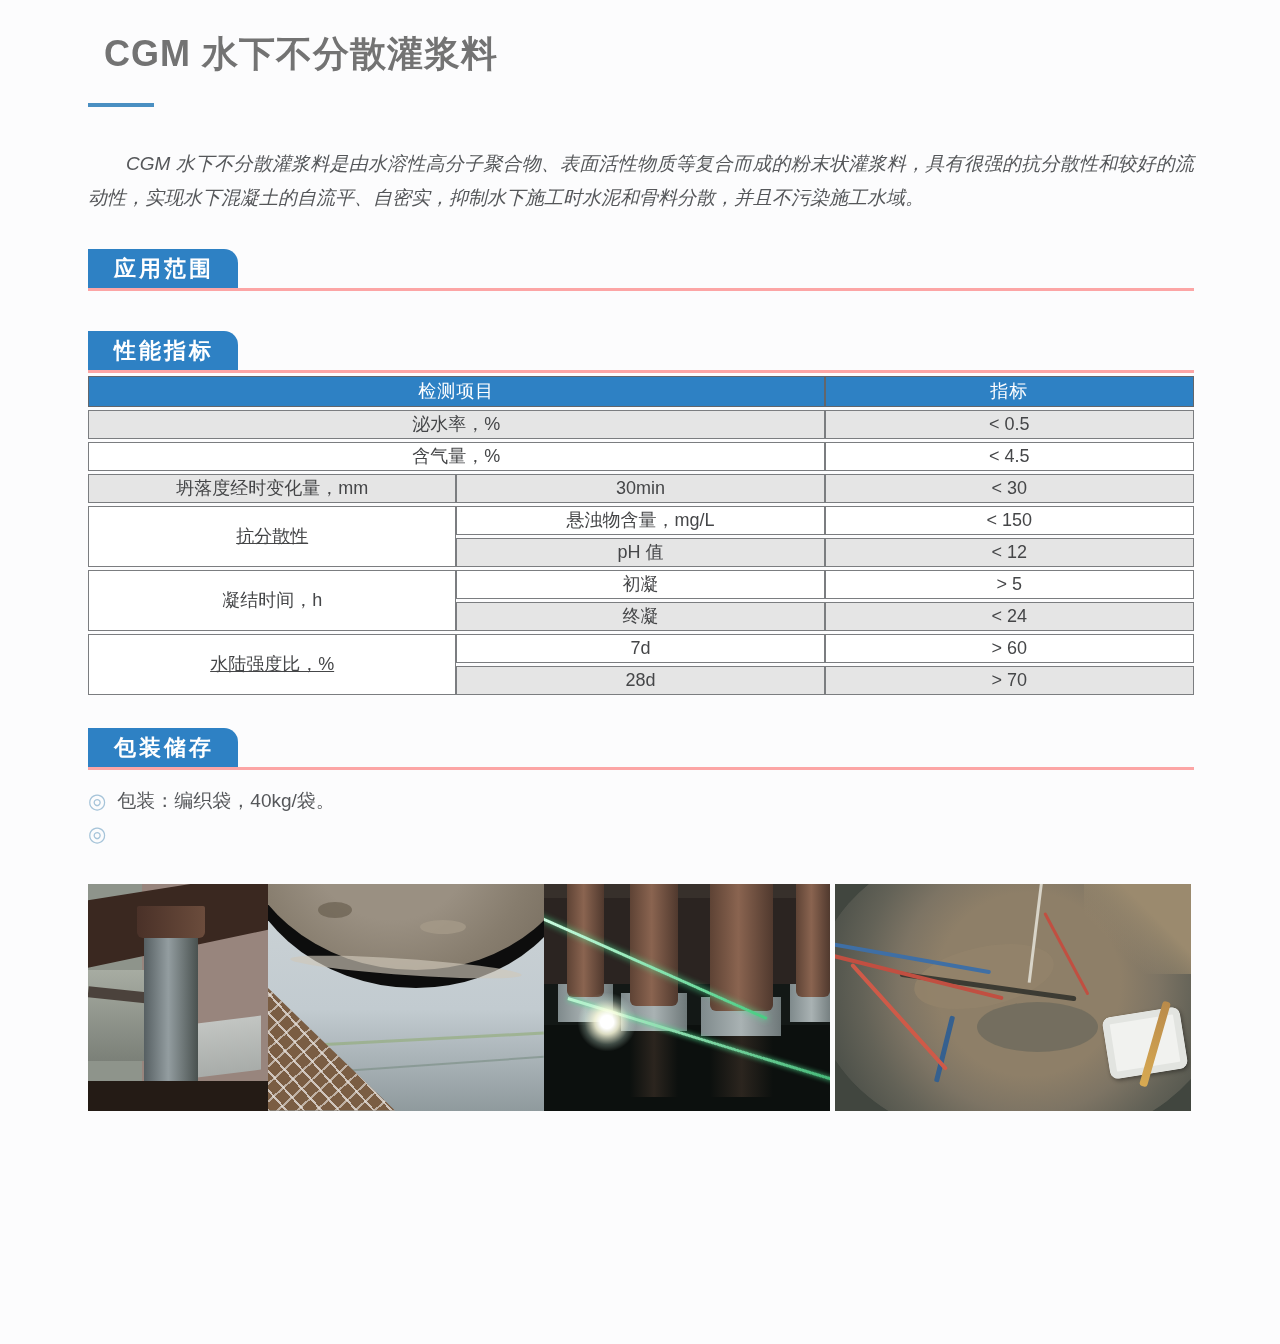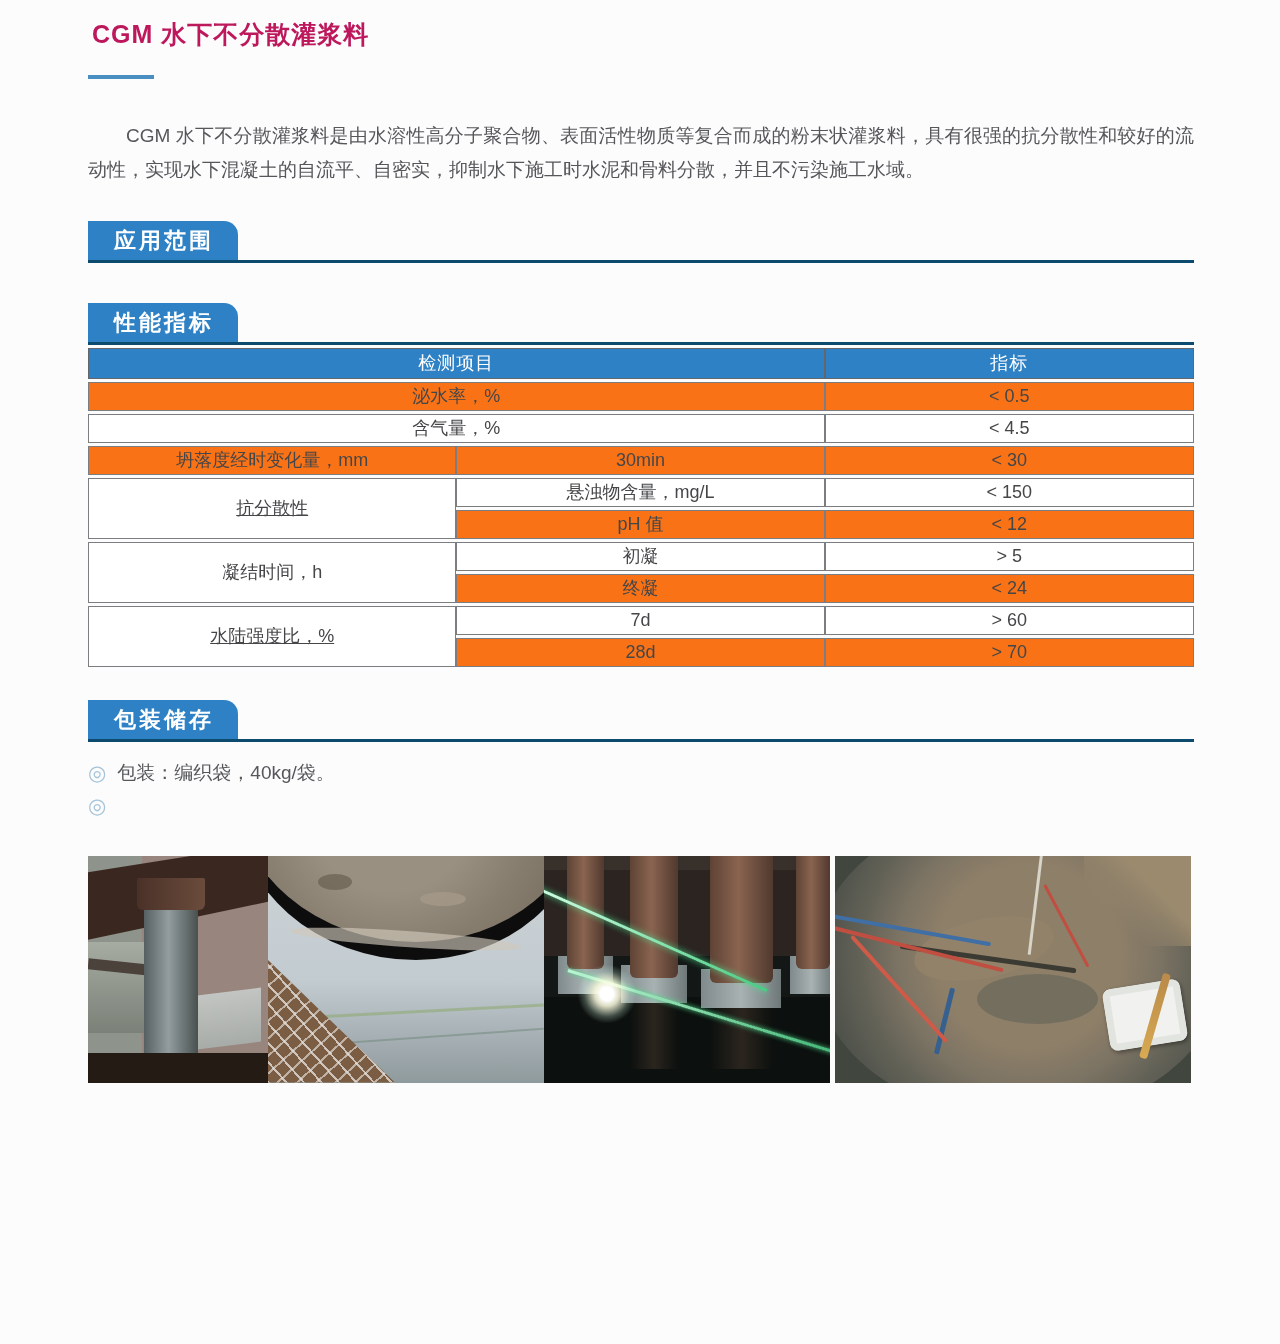--- a/index.html
+++ b/index.html
@@ -6,37 +6,37 @@
   html,body { margin:0; padding:0; background:#fcfcfd; }
   body {
     width:1280px; min-height:1344px;
     font-family:"Liberation Sans", sans-serif;
     color:#55575a;
   }
   .page { width:1280px; padding:14px 86px 60px 88px; }
 
   
   .doc-title {
-    margin:4px; font-size:25px; font-weight:bold; color:#be185d; letter-spacing:1px;
+    margin:16px; font-size:36px; font-weight:bold; color:#737373; letter-spacing:1px;
   }
   .title-underline {
     width:66px; height:4px; background:#4a8fc2; margin-top:24px;
   }
 
   
   .para {
     margin:0; font-size:19px; line-height:1.78; color:#55575a;
-    text-indent:2em; text-align:justify;
+    text-indent:2em; text-align:justify;font-style:italic;
   }
   .intro { margin-top:40px; }
   .section-body { margin-top:18px; }
 
   
   .section-bar {
-    border-bottom:3px solid #0c4a6e; line-height:0; font-size:0;
+    border-bottom:3px solid #fca5a5; line-height:0; font-size:0;
   }
   .sb-1 { margin-top:34px; }
   .sb-2 { margin-top:40px; }
   .sb-3 { margin-top:30px; }
   .section-tab {
     display:inline-block; background:#2e81c4; color:#ffffff;
     font-size:22px; font-weight:bold; line-height:1; letter-spacing:3px;
     padding:9px 24px 8px 26px; border-radius:0 14px 0 0;
   }
 
@@ -52,21 +52,21 @@
   }
   table.perf th {
     background:#2e81c4; color:#ffffff; font-weight:normal;
     font-size:18px; height:31px; border:1px solid #63666b; letter-spacing:1px;
   }
   table.perf td {
     font-size:18px; color:#454648; text-align:center; height:29px;
     border:1px solid #7b7d80; padding:1px 6px;
   }
   tr.row-white td { background:#ffffff; }
-  tr.row-gray  td { background:#f97316; }
+  tr.row-gray  td { background:#e5e5e5; }
   td.cell-white { background:#ffffff;text-decoration:underline; }
   td.cell-gray  { background:#c9c9cc; }
 
   
   .bullet-list { margin-top:18px; }
   .bullet-item {
     display:flex; align-items:center; gap:11px;
     font-size:19px; color:#55575a; margin:9px 0;
   }
   .ring-icon { color:#a6c4d9; font-size:21px; line-height:1; }

